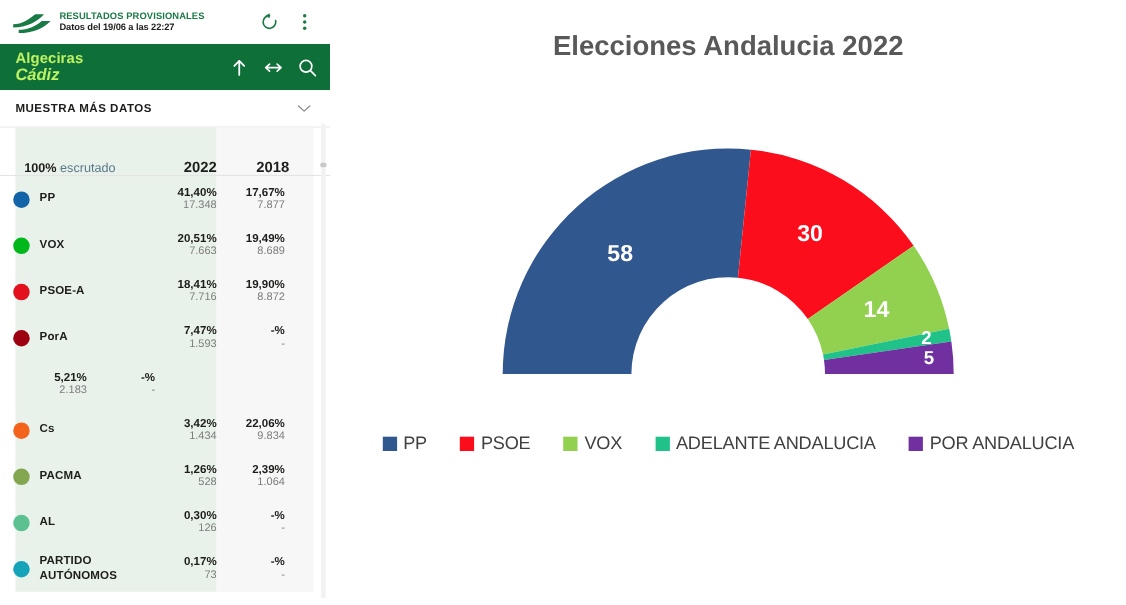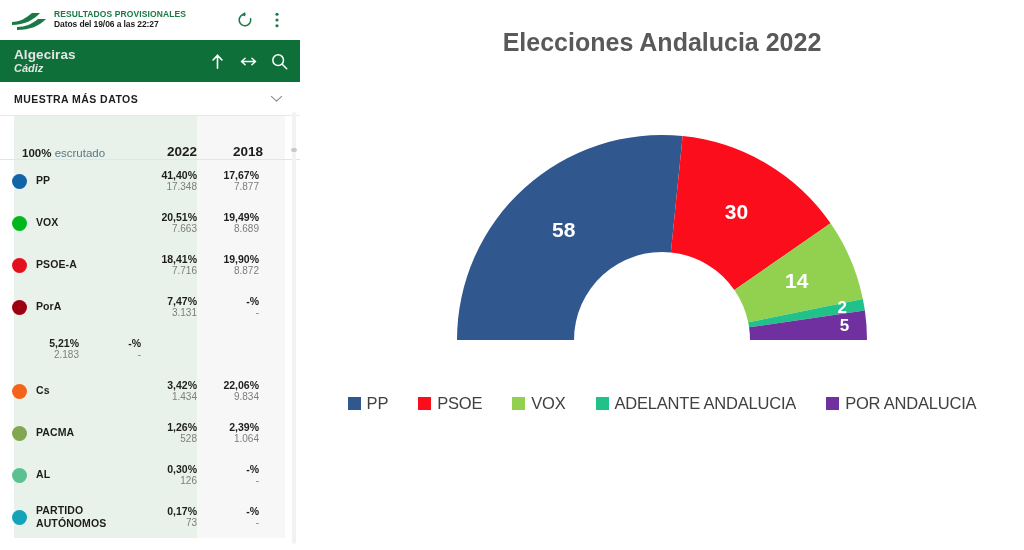--- a/index.html
+++ b/index.html
@@ -16,23 +16,23 @@
 
   .w-top { display:flex; align-items:center; height:40px; padding:0 10px 0 8px; background:#fff; }
   .logo { width:40px; height:26px; flex:none; display:flex; align-items:center; justify-content:center; }
   .brand-txt { flex:1; margin-left:6px; line-height:1.15; }
   .brand-l1 { font-size:8.5px; font-weight:bold; color:#1a7a45; letter-spacing:.1px; }
   .brand-l2 { font-size:8.5px; font-weight:bold; color:#1d1d1b; letter-spacing:-.1px; }
   .w-top-icons { display:flex; align-items:center; gap:14px; padding-right:4px; }
   .ic { width:18px; height:18px; display:block; }
 
   .greenbar { height:42px; background:#0e7038; display:flex; align-items:center; padding:0 12px 0 14px; }
-  .gb-txt { flex:1; color:#e5e5e5; line-height:1.15; }
+  .gb-txt { flex:1; color:#bef264; line-height:1.15; }
   .gb-city { font-size:13.5px; font-weight:bold; letter-spacing:.1px; }
-  .gb-prov { font-size:11px; font-style:italic; font-weight:bold; }
+  .gb-prov { font-size:15px; font-style:italic; font-weight:bold; }
   .gb-icons { display:flex; align-items:center; gap:13px; }
 
   .more-row { height:34px; display:flex; align-items:center; padding:0 14px; background:#fff; border-bottom:1px solid #e9e9e9; }
   .more-lbl { flex:1; font-size:10.5px; font-weight:bold; color:#1d1d1b; letter-spacing:.45px; }
 
   
   .tbl { position:relative; }
   .tbl-inner { position:relative; }
   .col-bg-2022 { position:absolute; left:14px; top:0; width:183px; bottom:0; background:#e9f2ea; }
   .col-bg-2018 { position:absolute; left:197px; top:0; width:88px; bottom:0; background:#f7f7f7; }
@@ -190,21 +190,21 @@
                 <div class="votes">8.872</div>
               </div>
             </div>
             <div class="row">
               <div class="cell-party">
                 <span class="dot" style="background:#9c0011"></span>
                 <span class="pname">PorA</span>
               </div>
               <div class="cell-num">
                 <div class="pct">7,47%</div>
-                <div class="votes">3.131</div>
+                <div class="votes">1.593</div>
               </div>
               <div class="cell-num c18">
                 <div class="pct">-%</div>
                 <div class="votes">-</div>
               </div>
             </div>
             <div class="row">
               <div class="cell-num">
                 <div class="pct">5,21%</div>
                 <div class="votes">2.183</div>

